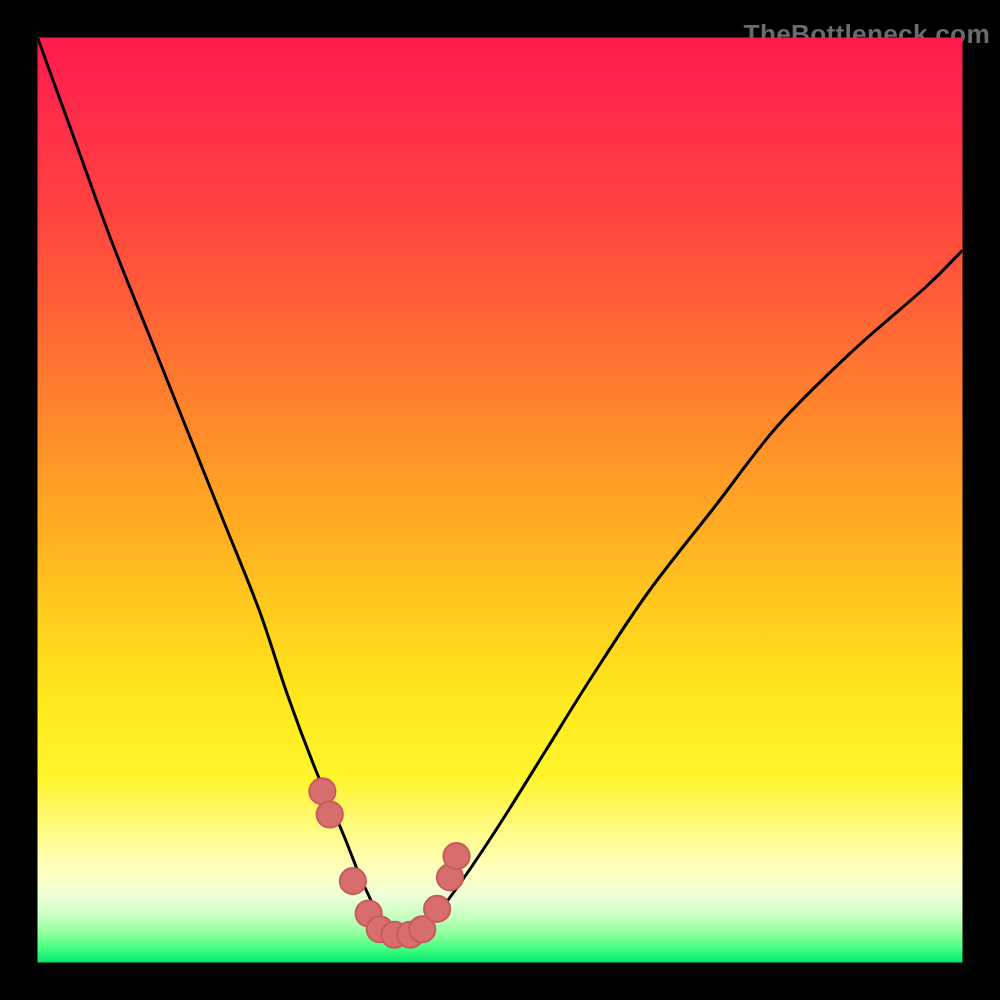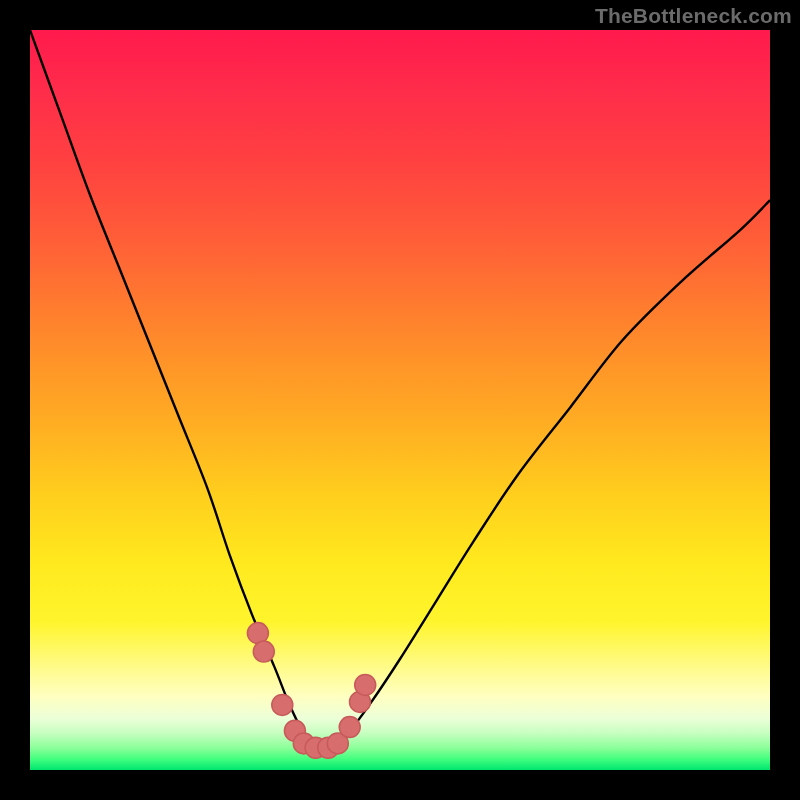--- a/index.html
+++ b/index.html
@@ -46,21 +46,21 @@
   }
   .curve-layer {
     position: absolute;
     left: 0;
     top: 0;
     width: 740px;
     height: 740px;
   }
   .watermark {
     position: absolute;
-    top: 4px;
+    top: 16px;
     right: 8px;
     color: #6b6b6b;
     font-size: 21px;
     font-weight: 600;
     letter-spacing: 0.2px;
   }
 </style>
 </head>
 <body>
 

